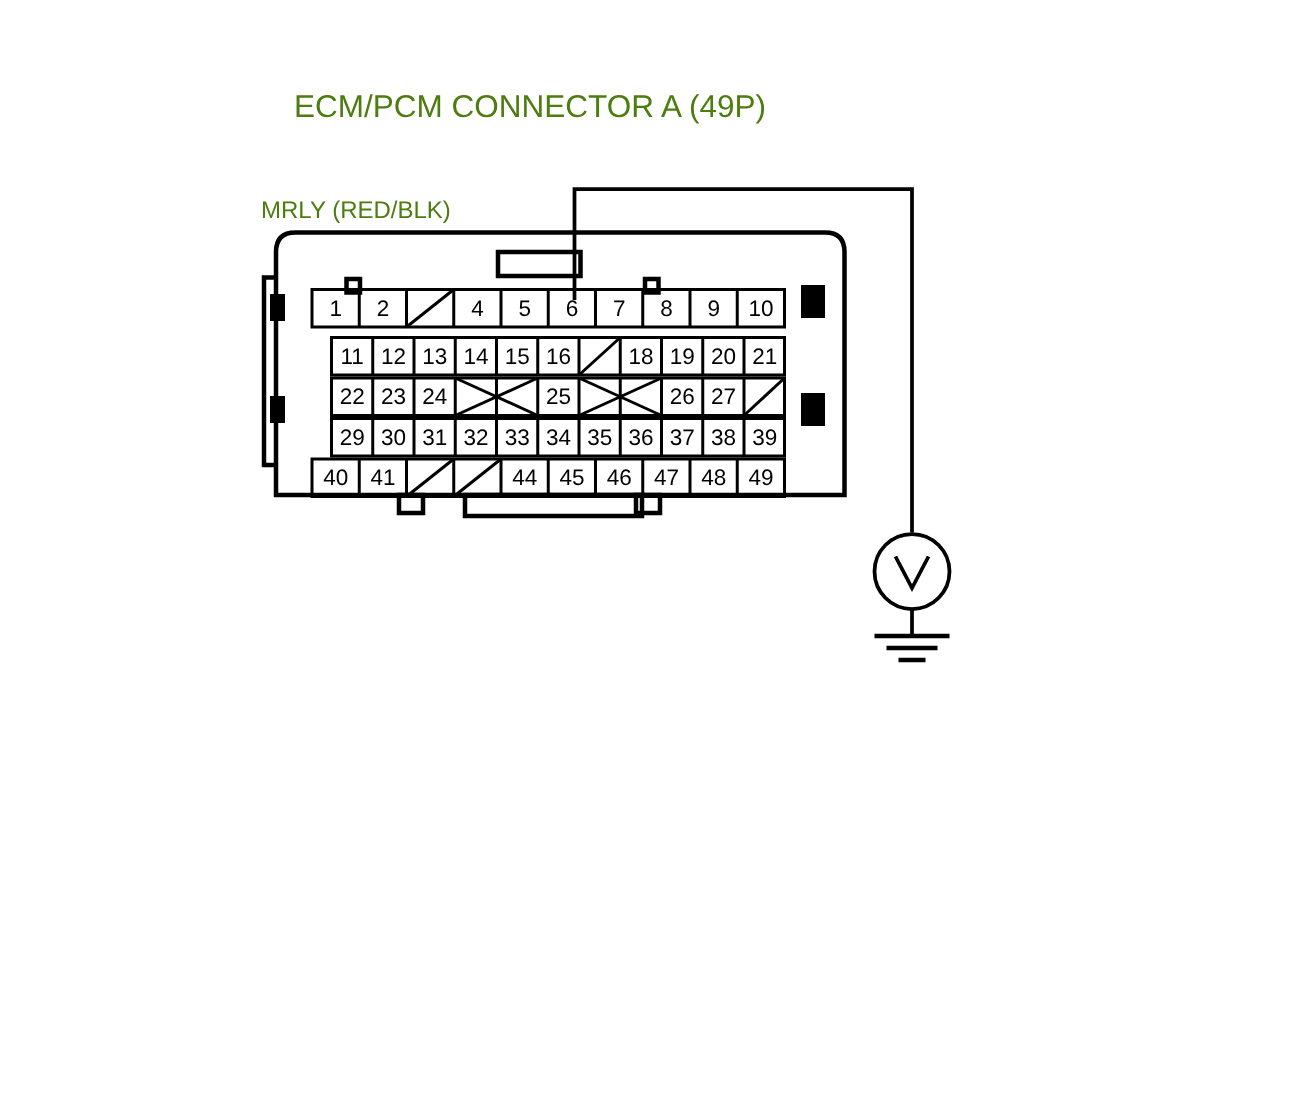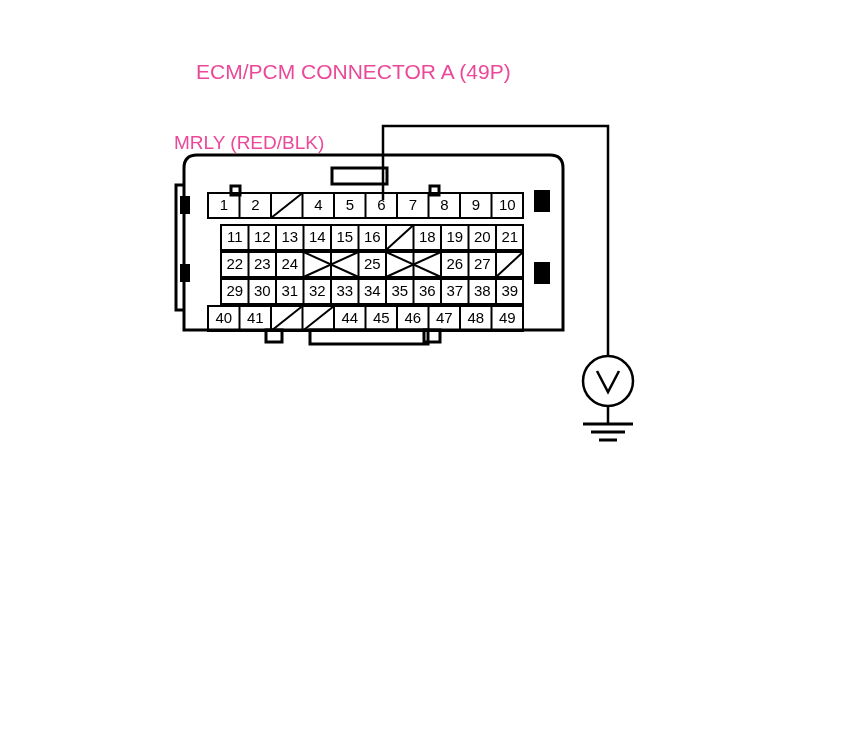--- a/index.html
+++ b/index.html
@@ -17,31 +17,31 @@
   }
   #stage {
     position: absolute;
     left: 0; top: 0;
     width: 860px;
     height: 735px;
   }
   .label {
     position: absolute;
     white-space: nowrap;
-    color: #ec4899;
+    color: #4d7c0f;
   }
   #title-label {
     left: 196px;
     top: 60px;
     font-size: 21px;
   }
   #wire-label {
     left: 174px;
     top: 132px;
-    font-size: 19px;
+    font-size: 16px;
   }
   #caption-label {
     left: 182px;
     top: 482px;
     font-size: 21px;
   }
   svg {
     position: absolute;
     left: 0;
     top: 0;

